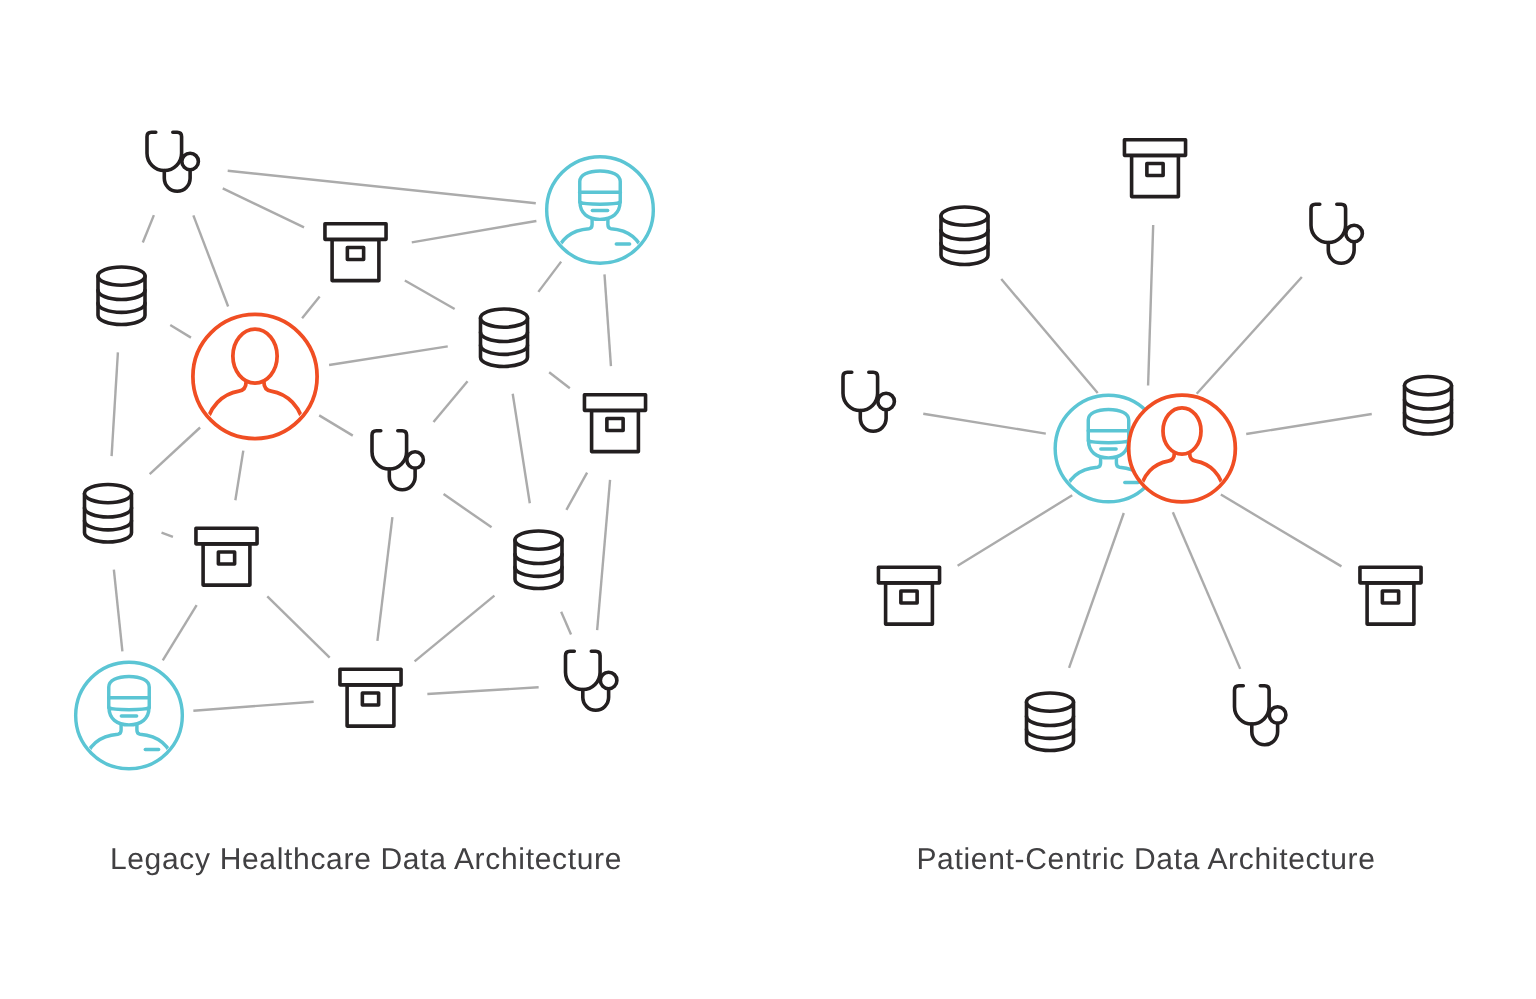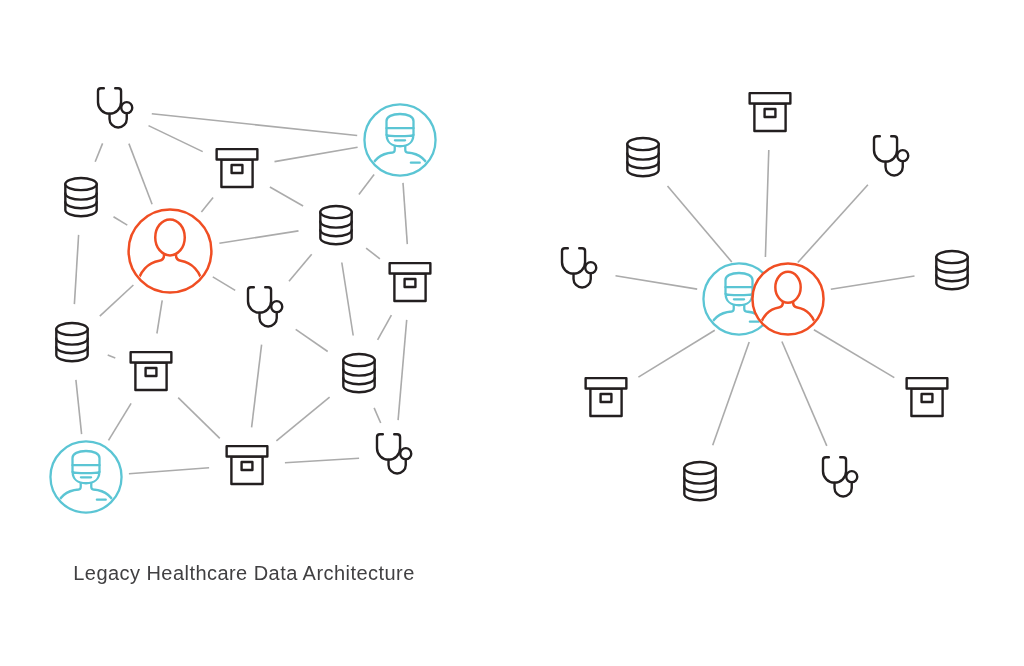--- a/index.html
+++ b/index.html
@@ -163,14 +163,15 @@
         <use x="901" y="371" width="52" height="52" class="node n-box" href="#sym-box" xlink:href="#sym-box"></use>
         <use x="676.5" y="457.5" width="47" height="47" class="node n-database" href="#sym-database" xlink:href="#sym-database"></use>
         <use x="814" y="452" width="54" height="54" class="node n-stethoscope" href="#sym-stethoscope" xlink:href="#sym-stethoscope"></use>
         <use x="699.5" y="259.5" width="79" height="79" class="node n-doctor" href="#sym-doctor" xlink:href="#sym-doctor"></use>
         <use x="748.5" y="259.5" width="79" height="79" class="node n-patient" href="#sym-patient" xlink:href="#sym-patient"></use>
       </g>
   </svg>
 
   <div class="caption legacy">Legacy Healthcare Data Architecture</div>
 
+  <div class="caption centric">Patient-Centric Data Architecture</div>
 
 </div>
 
 </body></html>

